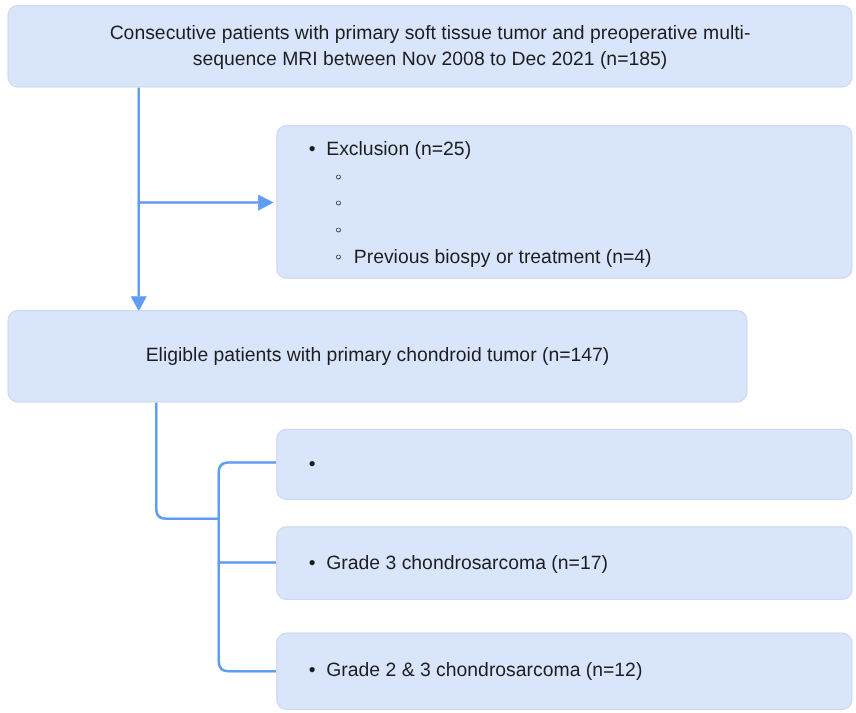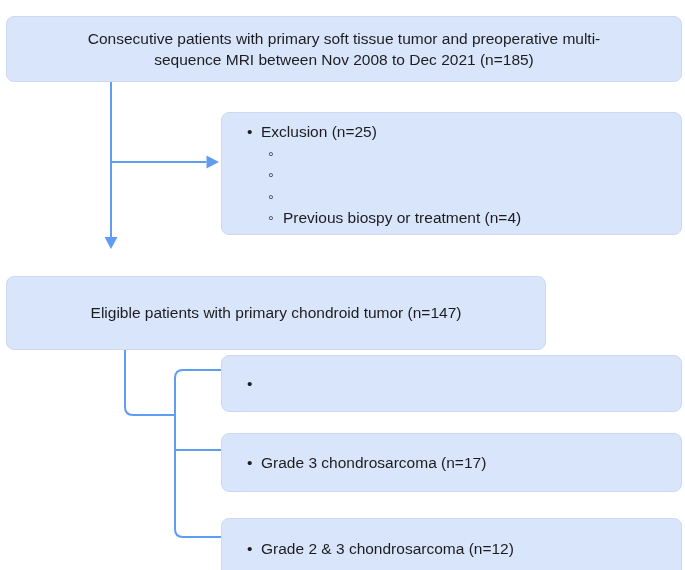--- a/index.html
+++ b/index.html
@@ -39,32 +39,31 @@
   }
   .box {
     position: absolute;
     background: var(--box_fill);
     border: 1px solid var(--box_border);
     border-radius: 8px;
     z-index: 2;
     font-size: 15.5px;
     line-height: 21.5px;
     color: var(--text_color);
-    margin-top: 12px;
   }
   .box.centered {
     display: flex;
     align-items: center;
     justify-content: center;
     text-align: center;
   }
   .box-top    { left: 6px;   top: 4px;   width: 676px; height: 66px; }
   .box-top .wrap-limit { max-width: 520px; }
   .box-excl   { left: 221px; top: 100px; width: 461px; height: 123px; padding: 8px 10px 0 25px; }
-  .box-elig   { left: 6px;   top: 264px; width: 540px; height: 74px; }
+  .box-elig   { left: 6px;   top: 248px; width: 592px; height: 74px; }
   .box-out-0  { left: 221px; top: 343px; width: 461px; height: 57px; }
   .box-out-1  { left: 221px; top: 421px; width: 461px; height: 59px; }
   .box-out-2  { left: 221px; top: 506px; width: 461px; height: 62px; }
   .box.leftlist {
     display: flex;
     align-items: center;
     padding-left: 25px;
   }
   .bullet {
     display: inline-block;

